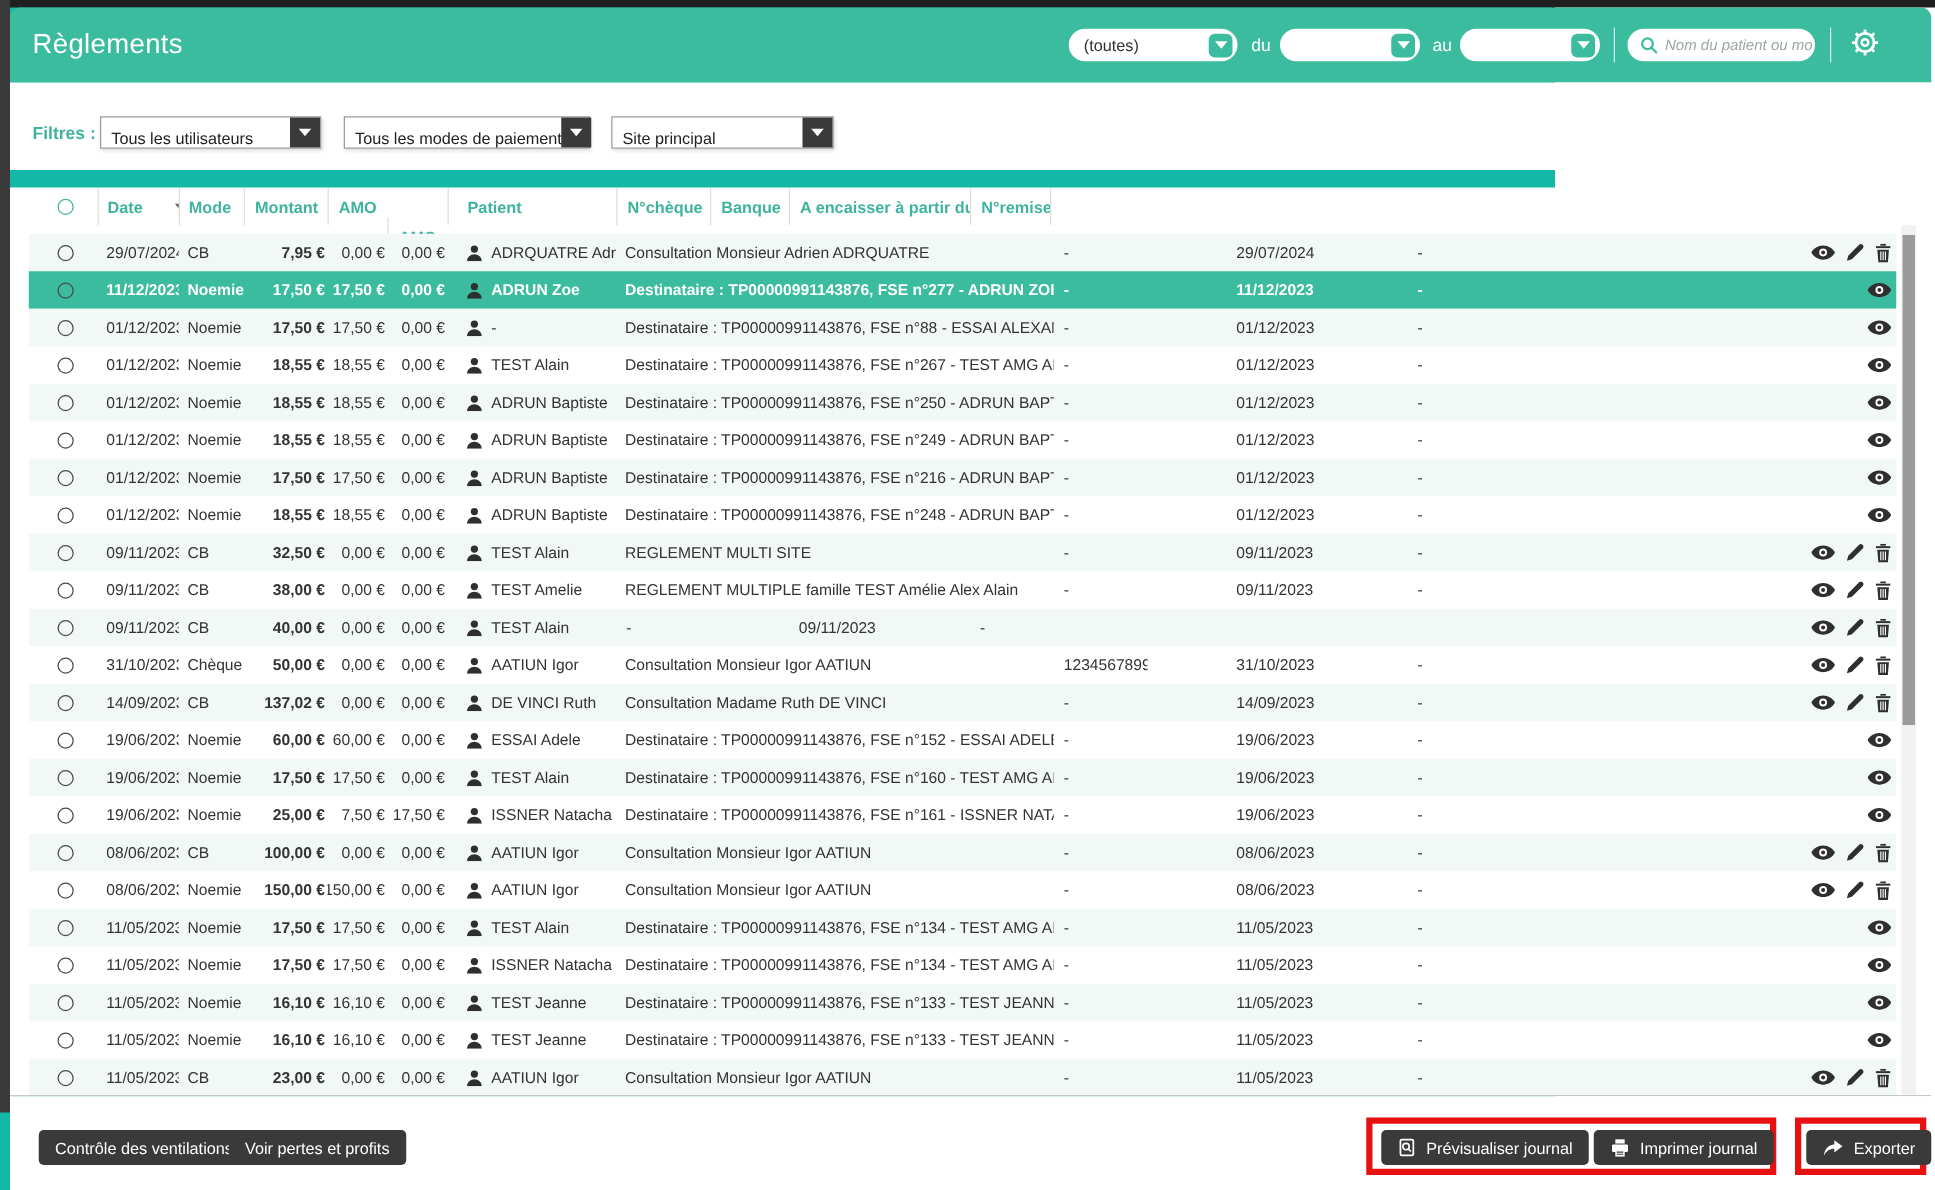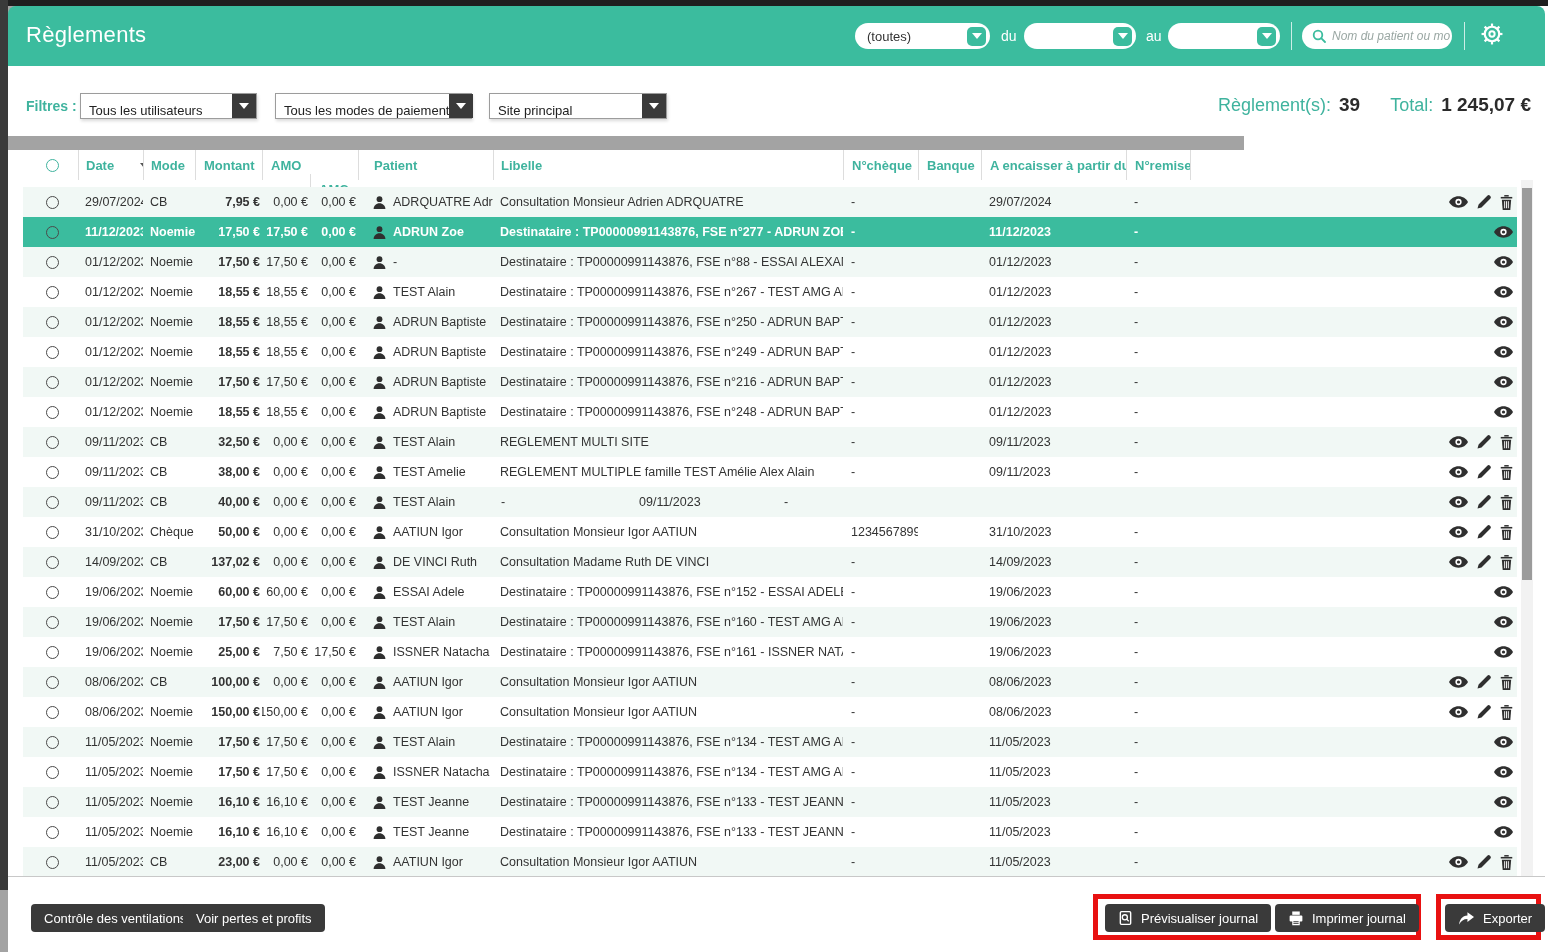--- a/index.html
+++ b/index.html
@@ -1,17 +1,17 @@
 <!DOCTYPE html>
 <html><head>
 <meta charset="utf-8">
 <style>
   * { margin:0; padding:0; box-sizing:border-box; }
   html,body { width:1548px; height:952px; background:#fff; font-family:"Liberation Sans", sans-serif; overflow:hidden; }
-  .app { position:relative; width:1244px; height:952px; background:#a3a3a3;padding-left:24px; }
+  .app { position:relative; width:1244px; height:952px; background:#14b8a6;padding-left:24px; }
 
   
   .frame-top { position:absolute; left:0; top:0; width:1548px; height:6px; background:#1f1f1f; }
   .frame-left { position:absolute; left:0; top:0; width:8px; height:890px; background:#3a3a3a; }
   .frame-right { position:absolute; right:0; top:0; width:3px; height:66px; background:#1f1f1f; }
 
   
   .topbar { position:absolute; left:8px; top:6px; width:1537px; height:60px; background:#3bbc9e; border-radius:8px 8px 0 0; }
   .topbar .title { position:absolute; left:18px; top:16px; color:#fff; font-size:22px; font-weight:400; letter-spacing:.3px; }
   .pill { position:absolute; top:17px; height:26px; background:#fff; border-radius:13px; display:flex; align-items:center; justify-content:space-between; padding:0 4px 0 12px; }
@@ -160,27 +160,20 @@
         </span>
     </div>
 
     <div class="dropdown" style="left:481px; width:178px;">
       <span class="dd-text">Site principal</span>
       <span class="dd-arrow">
           <span class="tri-down-w"></span>
         </span>
     </div>
 
-    <div class="summary">
-      <span class="s-label">Règlement(s):</span>
-      <span class="s-value">39</span>
-      <span class="gap"></span>
-      <span class="s-label">Total:</span>
-      <span class="s-value">1 245,07 €</span>
-    </div>
   </div>
 
   <div class="tablewrap">
     <div class="thead">
       <span class="cell c-sel">
           <span class="circle"></span>
         </span>
       <span class="cell c-date">
           <span>Date</span>
           <span class="sort-tri"></span>
@@ -192,23 +185,20 @@
           <span>Montant</span>
         </span>
       <span class="cell c-amo" style="justify-content:flex-start; padding-left:8px; padding-right:0;text-align:center;">
           <span>AMO</span>
         </span>
       <span class="cell c-amc" style="justify-content:flex-start; padding-left:8px; padding-right:0;margin-top:48px;">
           <span>AMC</span>
         </span>
       <span class="cell c-patient">
           <span>Patient</span>
-        </span>
-      <span class="cell c-libelle">
-          <span>Libelle</span>
         </span>
       <span class="cell c-cheque">
           <span>N°chèque</span>
         </span>
       <span class="cell c-banque">
           <span>Banque</span>
         </span>
       <span class="cell c-encaisser">
           <span>A encaisser à partir du</span>
         </span>

